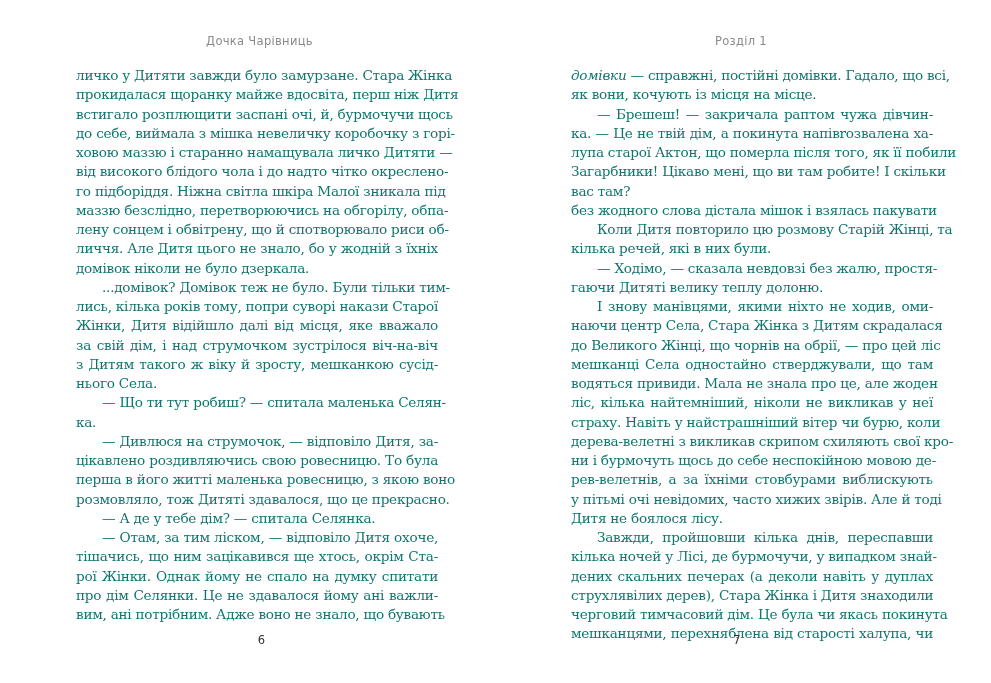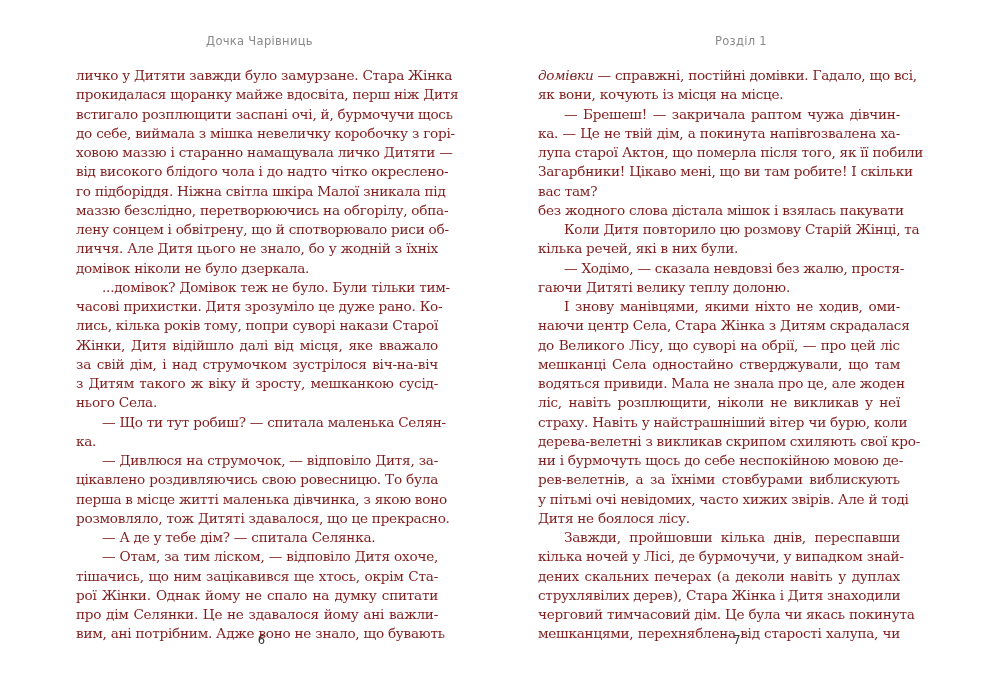--- a/index.html
+++ b/index.html
@@ -10,25 +10,25 @@
   .running-head {
     position: absolute; top: 34px; width: 100%; text-align: center;
     font-family: "DejaVu Sans", sans-serif; font-size: 11.5px; color: #8a8a8a;
     letter-spacing: 0.3px;
   }
   .page-left .running-head { left: 12px; }
   .page-right .running-head { left: -2px; }
   .body-text {
     position: absolute; top: 66px;
     font-family: "DejaVu Serif", serif; font-size: 13.6px; line-height: 19.25px;
-    color: #7f1d1d; text-align: justify; text-align-last: justify;
+    color: #0f766e; text-align: justify; text-align-last: justify;
     letter-spacing: -0.25px;
   }
   .page-left .body-text { left: 76px; width: 362px; }
-  .page-right .body-text { left: 43px; width: 362px; }
+  .page-right .body-text { left: 76px; width: 362px; }
   .line { display: block; white-space: nowrap; height: 19.25px; text-align: justify; text-align-last: justify; }
   .line.last { text-align-last: left; }
   .line.indent { padding-left: 26px; }
   .line em { font-style: italic; }
   .folio {
     position: absolute; top: 633px; width: 100%; text-align: center;
     font-family: "DejaVu Sans", sans-serif; font-size: 11.5px; color: #333;
   }
   .page-left .folio { left: 14px; }
   .page-right .folio { left: -6px; }
@@ -44,31 +44,30 @@
       <span class="line">встигало розплющити заспані очі, й, бурмочучи щось</span>
       <span class="line">до себе, виймала з мішка невеличку коробочку з горі-</span>
       <span class="line">ховою маззю і старанно намащувала личко Дитяти —</span>
       <span class="line">від високого блідого чола і до надто чітко окреслено-</span>
       <span class="line">го підборіддя. Ніжна світла шкіра Малої зникала під</span>
       <span class="line">маззю безслідно, перетворюючись на обгорілу, обпа-</span>
       <span class="line">лену сонцем і обвітрену, що й спотворювало риси об-</span>
       <span class="line">личчя. Але Дитя цього не знало, бо у жодній з їхніх</span>
       <span class="line last">домівок ніколи не було дзеркала.</span>
       <span class="line indent">...домівок? Домівок теж не було. Були тільки тим-</span>
-      <span class="line">часові прихистки. Дитя зрозуміло це дуже рано. Ко-</span>
       <span class="line">лись, кілька років тому, попри суворі накази Старої</span>
       <span class="line">Жінки, Дитя відійшло далі від місця, яке вважало</span>
       <span class="line">за свій дім, і над струмочком зустрілося віч-на-віч</span>
       <span class="line">з Дитям такого ж віку й зросту, мешканкою сусід-</span>
       <span class="line last">нього Села.</span>
       <span class="line indent">— Що ти тут робиш? — спитала маленька Селян-</span>
       <span class="line last">ка.</span>
       <span class="line indent">— Дивлюся на струмочок, — відповіло Дитя, за-</span>
       <span class="line">цікавлено роздивляючись свою ровесницю. То була</span>
-      <span class="line">перша в місце житті маленька дівчинка, з якою воно</span>
+      <span class="line">перша в його житті маленька ровесницю, з якою воно</span>
       <span class="line last">розмовляло, тож Дитяті здавалося, що це прекрасно.</span>
       <span class="line indent last">— А де у тебе дім? — спитала Селянка.</span>
       <span class="line indent">— Отам, за тим ліском, — відповіло Дитя охоче,</span>
       <span class="line">тішачись, що ним зацікавився ще хтось, окрім Ста-</span>
       <span class="line">рої Жінки. Однак йому не спало на думку спитати</span>
       <span class="line">про дім Селянки. Це не здавалося йому ані важли-</span>
       <span class="line">вим, ані потрібним. Адже воно не знало, що бувають</span>
     </div>
   <div class="folio">6</div>
 </div>
@@ -83,24 +82,24 @@
       <span class="line">лупа старої Актон, що померла після того, як її побили</span>
       <span class="line">Загарбники! Цікаво мені, що ви там робите! І скільки</span>
       <span class="line last">вас там?</span>
       <span class="line">без жодного слова дістала мішок і взялась пакувати</span>
       <span class="line indent">Коли Дитя повторило цю розмову Старій Жінці, та</span>
       <span class="line last">кілька речей, які в них були.</span>
       <span class="line indent">— Ходімо, — сказала невдовзі без жалю, простя-</span>
       <span class="line last">гаючи Дитяті велику теплу долоню.</span>
       <span class="line indent">І знову манівцями, якими ніхто не ходив, оми-</span>
       <span class="line">наючи центр Села, Стара Жінка з Дитям скрадалася</span>
-      <span class="line">до Великого Лісу, що суворі на обрії, — про цей ліс</span>
+      <span class="line">до Великого Жінці, що чорнів на обрії, — про цей ліс</span>
       <span class="line">мешканці Села одностайно стверджували, що там</span>
       <span class="line">водяться привиди. Мала не знала про це, але жоден</span>
-      <span class="line">ліс, навіть розплющити, ніколи не викликав у неї</span>
+      <span class="line">ліс, кілька найтемніший, ніколи не викликав у неї</span>
       <span class="line">страху. Навіть у найстрашніший вітер чи бурю, коли</span>
       <span class="line">дерева-велетні з викликав скрипом схиляють свої кро-</span>
       <span class="line">ни і бурмочуть щось до себе неспокійною мовою де-</span>
       <span class="line">рев-велетнів, а за їхніми стовбурами виблискують</span>
       <span class="line">у пітьмі очі невідомих, часто хижих звірів. Але й тоді</span>
       <span class="line last">Дитя не боялося лісу.</span>
       <span class="line indent">Завжди, пройшовши кілька днів, переспавши</span>
       <span class="line">кілька ночей у Лісі, де бурмочучи, у випадком знай-</span>
       <span class="line">дених скальних печерах (а деколи навіть у дуплах</span>
       <span class="line">струхлявілих дерев), Стара Жінка і Дитя знаходили</span>

